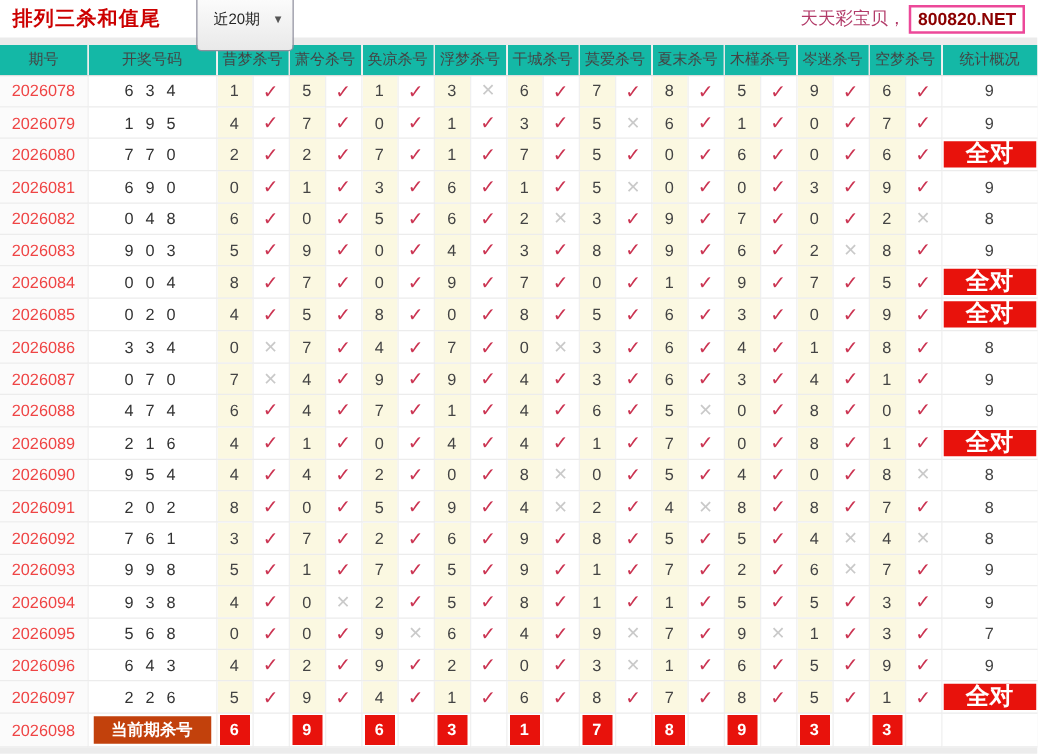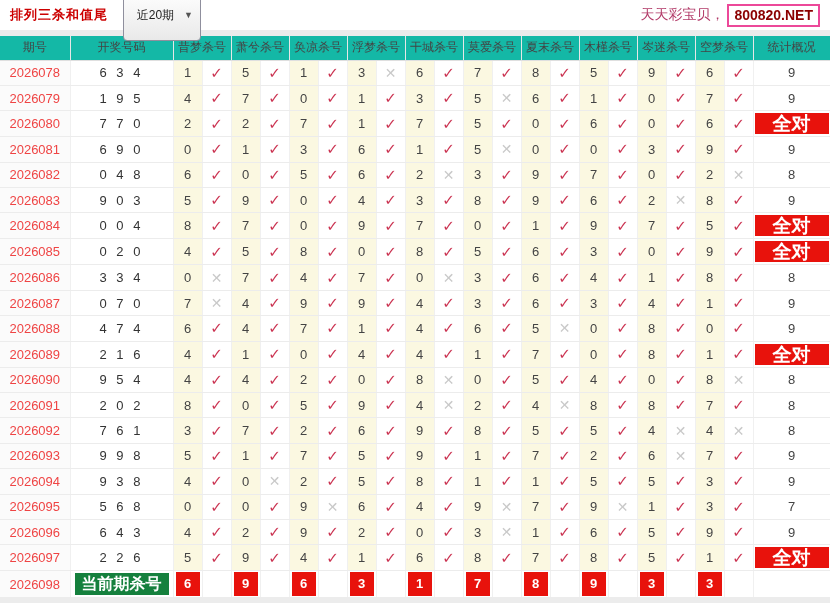--- a/index.html
+++ b/index.html
@@ -1,20 +1,20 @@
 <!DOCTYPE html>
 <html><head>
 <meta charset="utf-8">
 <style>
   *{box-sizing:border-box;margin:0;padding:0}
   html,body{width:830px;height:603px;overflow:hidden}
   body{font-family:"Liberation Sans","DejaVu Sans",sans-serif;background:#fff}
 
   .topbar{height:30px;display:flex;align-items:center;padding:0 10px;background:#fff}
-  .title{color:#cc0000;font-weight:bold;font-size:13px;margin-right:15px;letter-spacing:1px}
+  .title{color:#cc0000;font-weight:bold;font-size:16px;margin-right:28px;letter-spacing:1px}
   .select{display:inline-flex;align-items:center;border:1px solid #8f8f9d;border-radius:4px;
           background:linear-gradient(#ffffff,#e9e9e9);font-size:12px;color:#222;
           padding:16px 7px;cursor:pointer;min-width:78px;justify-content:flex-end}
   .select .chev{font-size:9px;color:#555;margin-left:10px}
   .promo{margin-left:auto;display:flex;align-items:center;font-size:14px}
   .promo-text{color:#b23a68}
   .promo-box{border:2px solid #ec4899;padding:0 5px;margin-left:3px;color:#8b0000;
              font-weight:bold;font-size:14px;line-height:19px}
 
   .gapstrip{height:6px;background:#ebebeb}
@@ -26,22 +26,22 @@
      border-right:1px solid #f0f0f0;border-bottom:1px solid #ececec;overflow:hidden;white-space:nowrap}
   td.period{background:#fbfbfb;color:#ef4444}
   td.draw{color:#333;letter-spacing:3px}
   td.num{background:#fbf8e1;color:#444}
   .chk-hit{color:#cb3452;font-size:15px;font-weight:bold}
   .chk-miss{color:#c9c9c9;font-size:14px}
   td.stat{padding:0;color:#444}
   .all-badge{display:block;margin:2px 1px;background:#e8120c;color:#fff;font-weight:bold;
              font-size:19px;line-height:21px;text-align:center}
   tr.current td{height:26px}
-  .cur-label{display:block;margin:2px 4px;background:#15803d;color:#fff;font-weight:bold;
-             font-size:16px;line-height:22px;text-align:center}
+  .cur-label{display:block;margin:2px 4px;background:#c2410c;color:#fff;font-weight:bold;
+             font-size:13px;line-height:22px;text-align:center}
   td.curnum{padding:0}
   .cur-num-inner{display:block;margin:1px 2px;background:#e8120c;color:#fff;font-weight:bold;
                  font-size:13px;line-height:24px;text-align:center}
   .footer{height:9px;background:#ececec}
 </style>
 </head>
 <body>
 
 <div class="topbar">
   <span class="title">排列三杀和值尾</span>

